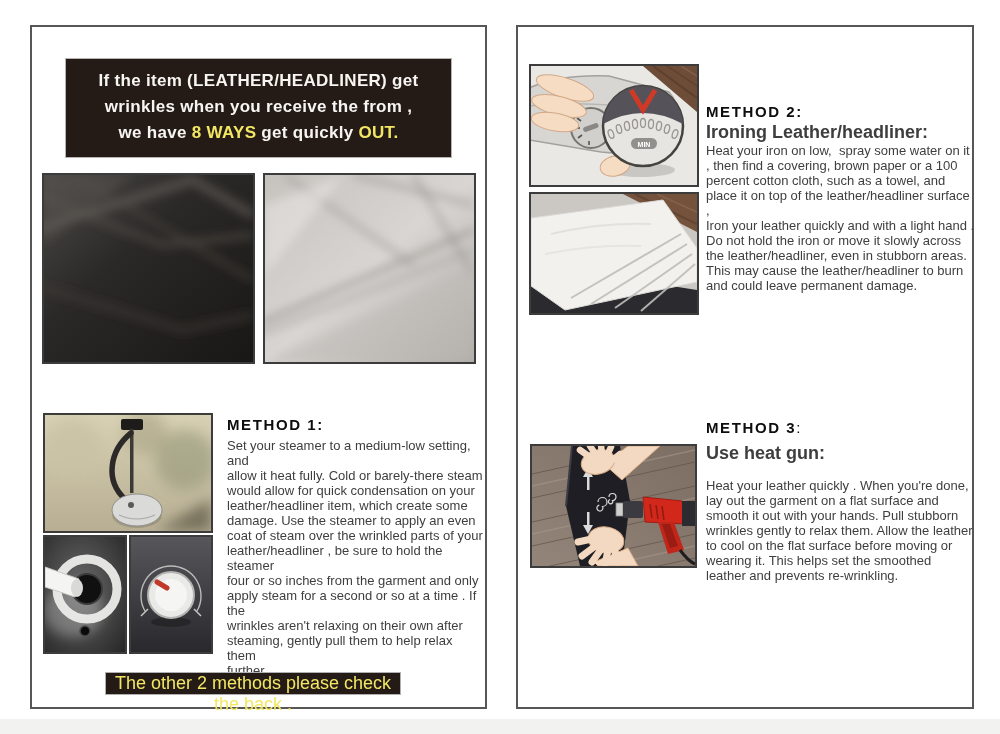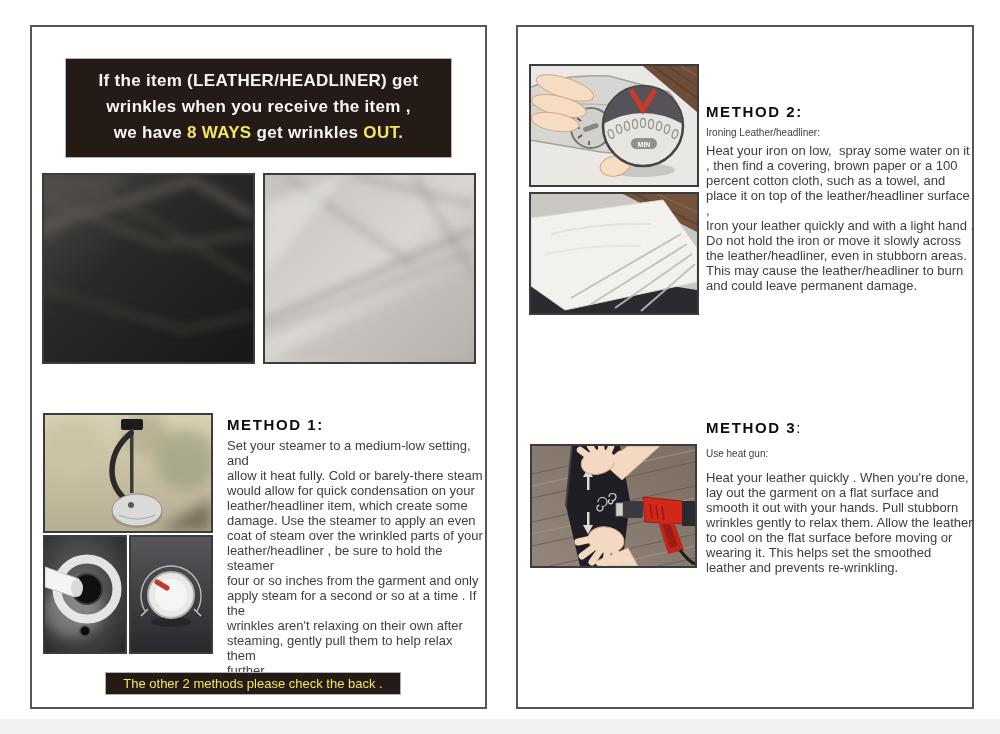--- a/index.html
+++ b/index.html
@@ -35,39 +35,39 @@
   .photo-cloth{left:11px;top:165px;width:170px;height:123px;}
   .photo-heatgun{left:12px;top:417px;width:167px;height:124px;}
   .text-col{position:absolute;color:#3e3e3e;}
   .m1-text{left:195px;top:389px;width:256px;}
   .m2-text{left:188px;top:64px;width:270px;margin-top:12px;}
   .m3-text{left:188px;top:392px;width:270px;}
   .method-title{
     font-weight:bold;color:#0d0d0d;font-size:15px;letter-spacing:1.6px;
   }
   .method-title .colon{font-weight:normal;letter-spacing:0;}
-  .subtitle{font-size:10px;line-height:17px;margin-top:9px;}
+  .subtitle{font-size:18px;line-height:17px;margin-top:9px;font-weight:bold;}
   .body-text{font-size:13px;line-height:15px;margin-top:5px;white-space:pre-wrap;}
   .back-note{
     position:absolute;left:73px;top:645px;width:296px;height:23px;
     background:#241a16;border:1px solid #b0b0b0;box-sizing:border-box;
-    color:#f2e763;font-size:13px;line-height:21px;text-align:center;
+    color:#f2e763;font-size:18px;line-height:21px;text-align:center;
   }
 </style>
 </head>
 <body>
 
 <div>
 
   <div class="panel left">
 
     <div class="banner">
       <div>If the item (LEATHER/HEADLINER) get</div>
-      <div>wrinkles when you receive the item ,</div>
-      <div><span>we have </span><span class="hl">8 WAYS</span><span> get wrinkles </span><span class="hl">OUT.</span></div>
+      <div>wrinkles when you receive the from ,</div>
+      <div><span>we have </span><span class="hl">8 WAYS</span><span> get quickly </span><span class="hl">OUT.</span></div>
     </div>
 
     <div class="photo photo-leather">
       <svg viewBox="0 0 211 187" preserveAspectRatio="none">
         <defs>
           <linearGradient id="lth" x1="0" y1="0" x2="1" y2="1">
             <stop offset="0" stop-color="#4c4a47"></stop>
               <stop offset="0.4" stop-color="#2b2927"></stop>
               <stop offset="1" stop-color="#191715"></stop>
           </linearGradient>
@@ -353,21 +353,21 @@
           <polygon points="126,76 142,76 152,104 136,108" fill="#c2251a"></polygon>
           <polygon points="130,78 138,78 146,100 138,102" fill="#7e170f" opacity="0.6"></polygon>
           <path d="M148,104 C154,112 158,116 163,118" stroke="#1d1d1f" stroke-width="3" fill="none"></path>
         </g>
       </svg>
     </div>
 
     <div class="text-col m3-text">
       <div class="method-title"><span>METHOD 3</span><span class="colon">:</span></div>
       <div class="subtitle" style="">Use heat gun:</div>
-      <div class="body-text" style="margin-top:8px;">Heat your leather quickly . When you're done,
+      <div class="body-text" style="margin-top:16px;">Heat your leather quickly . When you're done,
 lay out the garment on a flat surface and
 smooth it out with your hands. Pull stubborn
 wrinkles gently to relax them. Allow the leather
 to cool on the flat surface before moving or
 wearing it. This helps set the smoothed
 leather and prevents re-wrinkling.</div>
     </div>
   </div>
 
   <div class="bottom-strip"></div>

